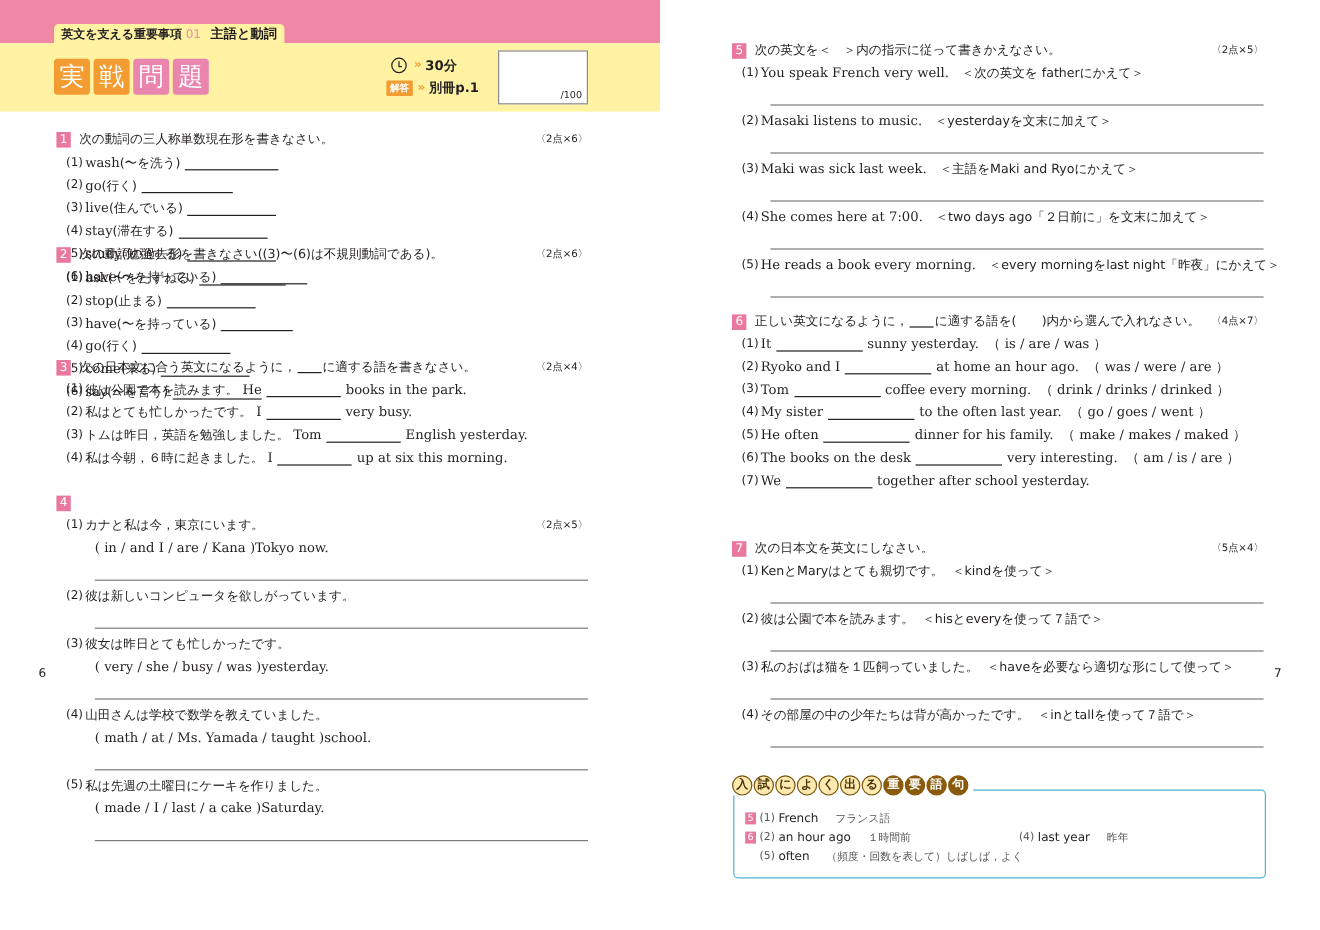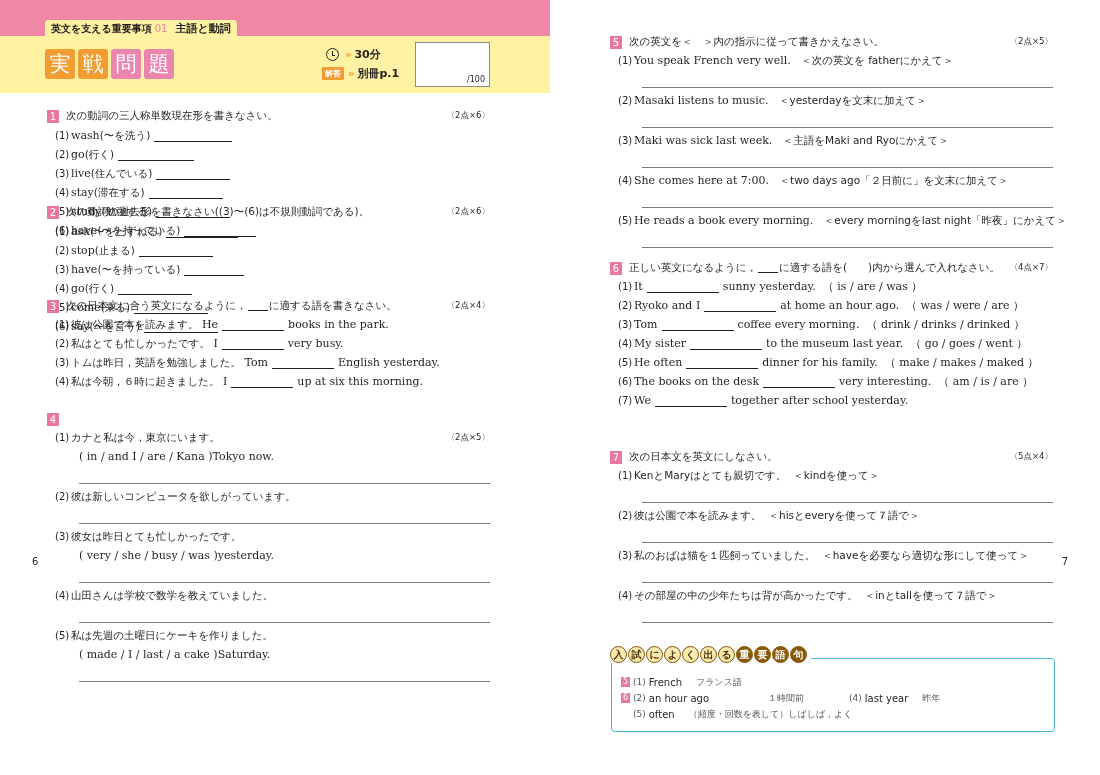--- a/index.html
+++ b/index.html
@@ -220,20 +220,21 @@
       <div class="row" style="margin-top:3px;">
           <span class="qn">(3)</span>
           <span class="jp">彼女は昨日とても忙しかったです。</span>
         </div>
       <div class="row indent">( very / she / busy / was )yesterday.</div>
       <div class="ansline" style="margin:17px 0 0 32px; width:411px;"></div>
       <div class="row" style="margin-top:3px;">
           <span class="qn">(4)</span>
           <span class="jp">山田さんは学校で数学を教えていました。</span>
         </div>
+      <div class="row indent">( math / at / Ms. Yamada / taught )school.</div>
       <div class="ansline" style="margin:17px 0 0 32px; width:411px;"></div>
       <div class="row" style="margin-top:3px;">
           <span class="qn">(5)</span>
           <span class="jp">私は先週の土曜日にケーキを作りました。</span>
         </div>
       <div class="row indent">( made / I / last / a cake )Saturday.</div>
       <div class="ansline" style="margin:17px 0 0 32px; width:411px;"></div>
     </div>
 
     <div class="pageno" style="left:32px;">6</div>
@@ -263,21 +264,21 @@
       <div class="q-head">
           <span class="badge">6</span>
           <span>正しい英文になるように，</span>
           <span class="blank" style="width:20px; height:9px; margin:0 1px;"></span>
           <span>に適する語を(　　)内から選んで入れなさい。</span>
           <span class="pts">〈4点×7〉</span>
         </div>
       <div class="row"><span class="qn">(1)</span><span>It</span><span class="blank" style="width:72px"></span><span>sunny yesterday.</span>&nbsp;&nbsp;<span>（ is / are / was ）</span></div>
       <div class="row"><span class="qn">(2)</span><span>Ryoko and I</span><span class="blank" style="width:72px"></span><span>at home an hour ago.</span>&nbsp;&nbsp;<span>（ was / were / are ）</span></div>
       <div class="row"><span class="qn">(3)</span><span>Tom</span><span class="blank" style="width:72px"></span><span>coffee every morning.</span>&nbsp;&nbsp;<span>（ drink / drinks / drinked ）</span></div>
-      <div class="row"><span class="qn">(4)</span><span>My sister</span><span class="blank" style="width:72px"></span><span>to the museum last year.</span>&nbsp;&nbsp;<span>（ go / goes / went ）</span></div>
+      <div class="row"><span class="qn">(4)</span><span>My sister</span><span class="blank" style="width:72px"></span><span>to the often last year.</span>&nbsp;&nbsp;<span>（ go / goes / went ）</span></div>
       <div class="row"><span class="qn">(5)</span><span>He often</span><span class="blank" style="width:72px"></span><span>dinner for his family.</span>&nbsp;&nbsp;<span>（ make / makes / maked ）</span></div>
       <div class="row"><span class="qn">(6)</span><span>The books on the desk</span><span class="blank" style="width:72px"></span><span>very interesting.</span>&nbsp;&nbsp;<span>（ am / is / are ）</span></div>
       <div class="row">
           <span class="qn">(7)</span>
           <span>We</span>
           <span class="blank" style="width:72px"></span>
           <span>together after school yesterday.</span>
         </div>
     </div>
 
@@ -318,21 +319,21 @@
     <div class="vrow">
       <span class="vbadge">5</span>
       <span class="vnum">(1)</span>
       <span class="vword">French</span>
       <span class="vmean">フランス語</span>
     </div>
     <div class="vrow">
       <span class="vbadge">6</span>
       <span class="vnum">(2)</span>
       <span class="vword">an hour ago</span>
-      <span class="vmean" style="width:126px; display:inline-block;text-align:center;">１時間前</span>
+      <span class="vmean" style="width:126px; display:inline-block;">１時間前</span>
       <span class="vnum">(4)</span>
       <span class="vword">last year</span>
       <span class="vmean">昨年</span>
     </div>
     <div class="vrow" style="padding-left:12px;">
       <span class="vnum">(5)</span>
       <span class="vword">often</span>
       <span class="vmean">（頻度・回数を表して）しばしば，よく</span>
     </div>
   </div>

